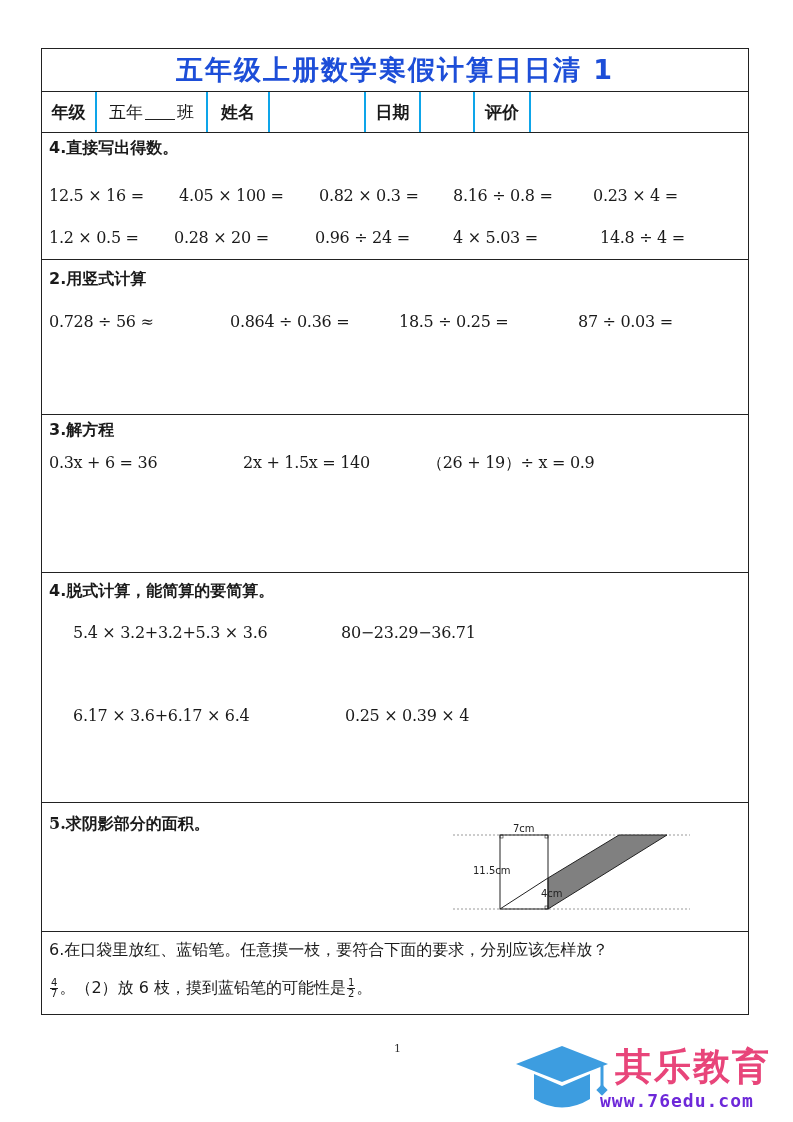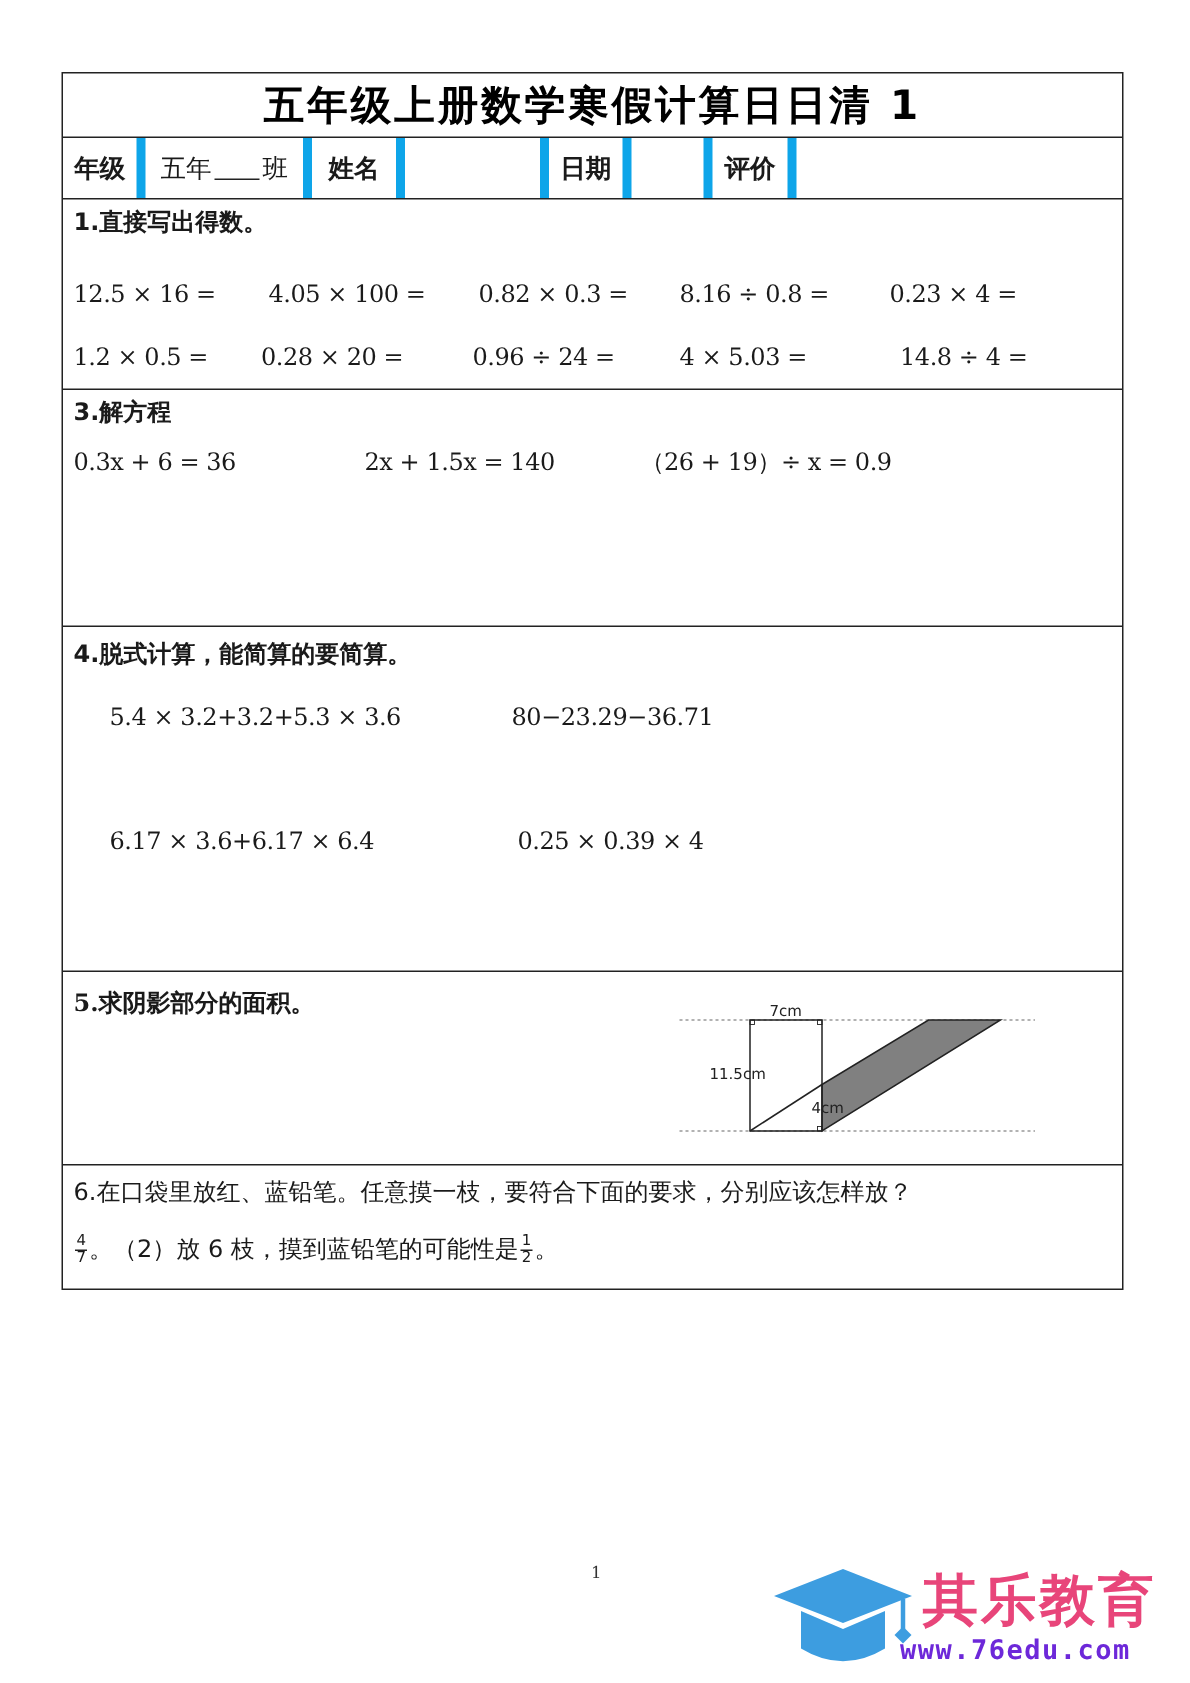--- a/index.html
+++ b/index.html
@@ -9,26 +9,26 @@
       overflow: hidden;
     }
     .sheet {
       position: absolute; left: 41px; top: 48px; width: 708px;
       border: 1px solid #222; box-sizing: border-box;
     }
     .row { position: relative; border-bottom: 1px solid #222; box-sizing: border-box; }
     .row:last-child { border-bottom: none; }
     .title-row { height: 43px; display: flex; align-items: center; justify-content: center; }
     .title {
-      color: #000000; font-size: 27px; font-weight: bold; letter-spacing: 2px;
+      color: #1d4ed8; font-size: 27px; font-weight: bold; letter-spacing: 2px;
       font-family: "DejaVu Sans", "Liberation Sans", sans-serif;
     }
     .info-row { height: 41px; display: flex; }
     .info-cell {
-      border-right: 6px solid #0ea5e9; display: flex; align-items: center; justify-content: center;
+      border-right: 2px solid #0ea5e9; display: flex; align-items: center; justify-content: center;
       font-size: 17px; font-weight: bold; box-sizing: border-box;
       font-family: "DejaVu Sans", "Liberation Sans", sans-serif;
     }
     .info-cell:last-child { border-right: none; }
     .info-cell.plain { font-weight: normal; font-family: Liberation Serif, serif; }
     .blank-line { display: inline-block; width: 30px; border-bottom: 1px solid #222; height: 14px; margin: 0 2px; }
     .sec-title {
       position: absolute; left: 7px; font-size: 16px; font-weight: bold;
       font-family: "DejaVu Sans", "Liberation Sans", sans-serif;
     }
@@ -59,33 +59,40 @@
     </div>
     <div class="info-cell" style="width:62px">姓名</div>
     <div class="info-cell" style="width:96px"></div>
     <div class="info-cell" style="width:55px">日期</div>
     <div class="info-cell" style="width:54px"></div>
     <div class="info-cell" style="width:56px">评价</div>
     <div class="info-cell" style="flex:1"></div>
   </div>
 
   <div class="row" style="height:127px">
-    <span class="sec-title" style="top:5px">1.直接写出得数。</span>
+    <span class="sec-title" style="top:5px">4.直接写出得数。</span>
     <span class="expr" style="left:7px;top:53px">12.5 × 16 =</span>
     <span class="expr" style="left:137px;top:53px">4.05 × 100 =</span>
     <span class="expr" style="left:277px;top:53px">0.82 × 0.3 =</span>
     <span class="expr" style="left:411px;top:53px">8.16 ÷ 0.8 =</span>
     <span class="expr" style="left:551px;top:53px">0.23 × 4 =</span>
     <span class="expr" style="left:7px;top:95px">1.2 × 0.5 =</span>
     <span class="expr" style="left:132px;top:95px">0.28 × 20 =</span>
     <span class="expr" style="left:273px;top:95px">0.96 ÷ 24 =</span>
     <span class="expr" style="left:411px;top:95px">4 × 5.03 =</span>
     <span class="expr" style="left:558px;top:95px">14.8 ÷ 4 =</span>
   </div>
 
+  <div class="row" style="height:155px">
+    <span class="sec-title" style="top:9px">2.用竖式计算</span>
+    <span class="expr" style="left:7px;top:52px">0.728 ÷ 56 ≈</span>
+    <span class="expr" style="left:188px;top:52px">0.864 ÷ 0.36 =</span>
+    <span class="expr" style="left:357px;top:52px">18.5 ÷ 0.25 =</span>
+    <span class="expr" style="left:536px;top:52px">87 ÷ 0.03 =</span>
+  </div>
 
   <div class="row" style="height:158px">
     <span class="sec-title" style="top:5px">3.解方程</span>
     <span class="expr" style="left:7px;top:38px">0.3x + 6 = 36</span>
     <span class="expr" style="left:201px;top:38px">2x + 1.5x = 140</span>
     <span class="expr" style="left:385px;top:38px">（26 + 19）÷ x = 0.9</span>
   </div>
 
   <div class="row" style="height:230px">
     <span class="sec-title" style="top:8px">4.脱式计算，能简算的要简算。</span>

